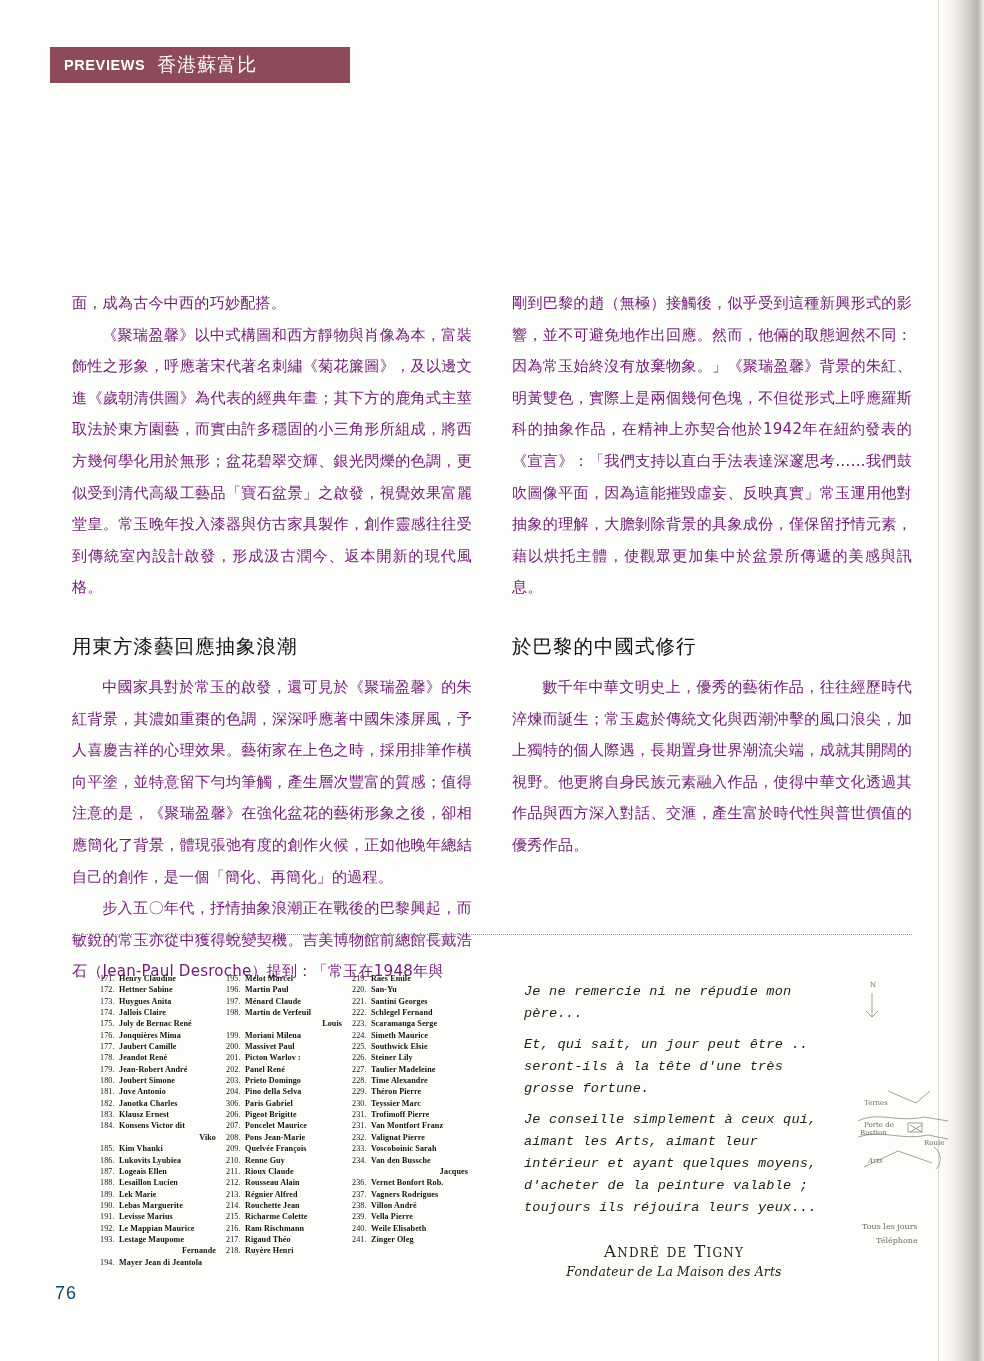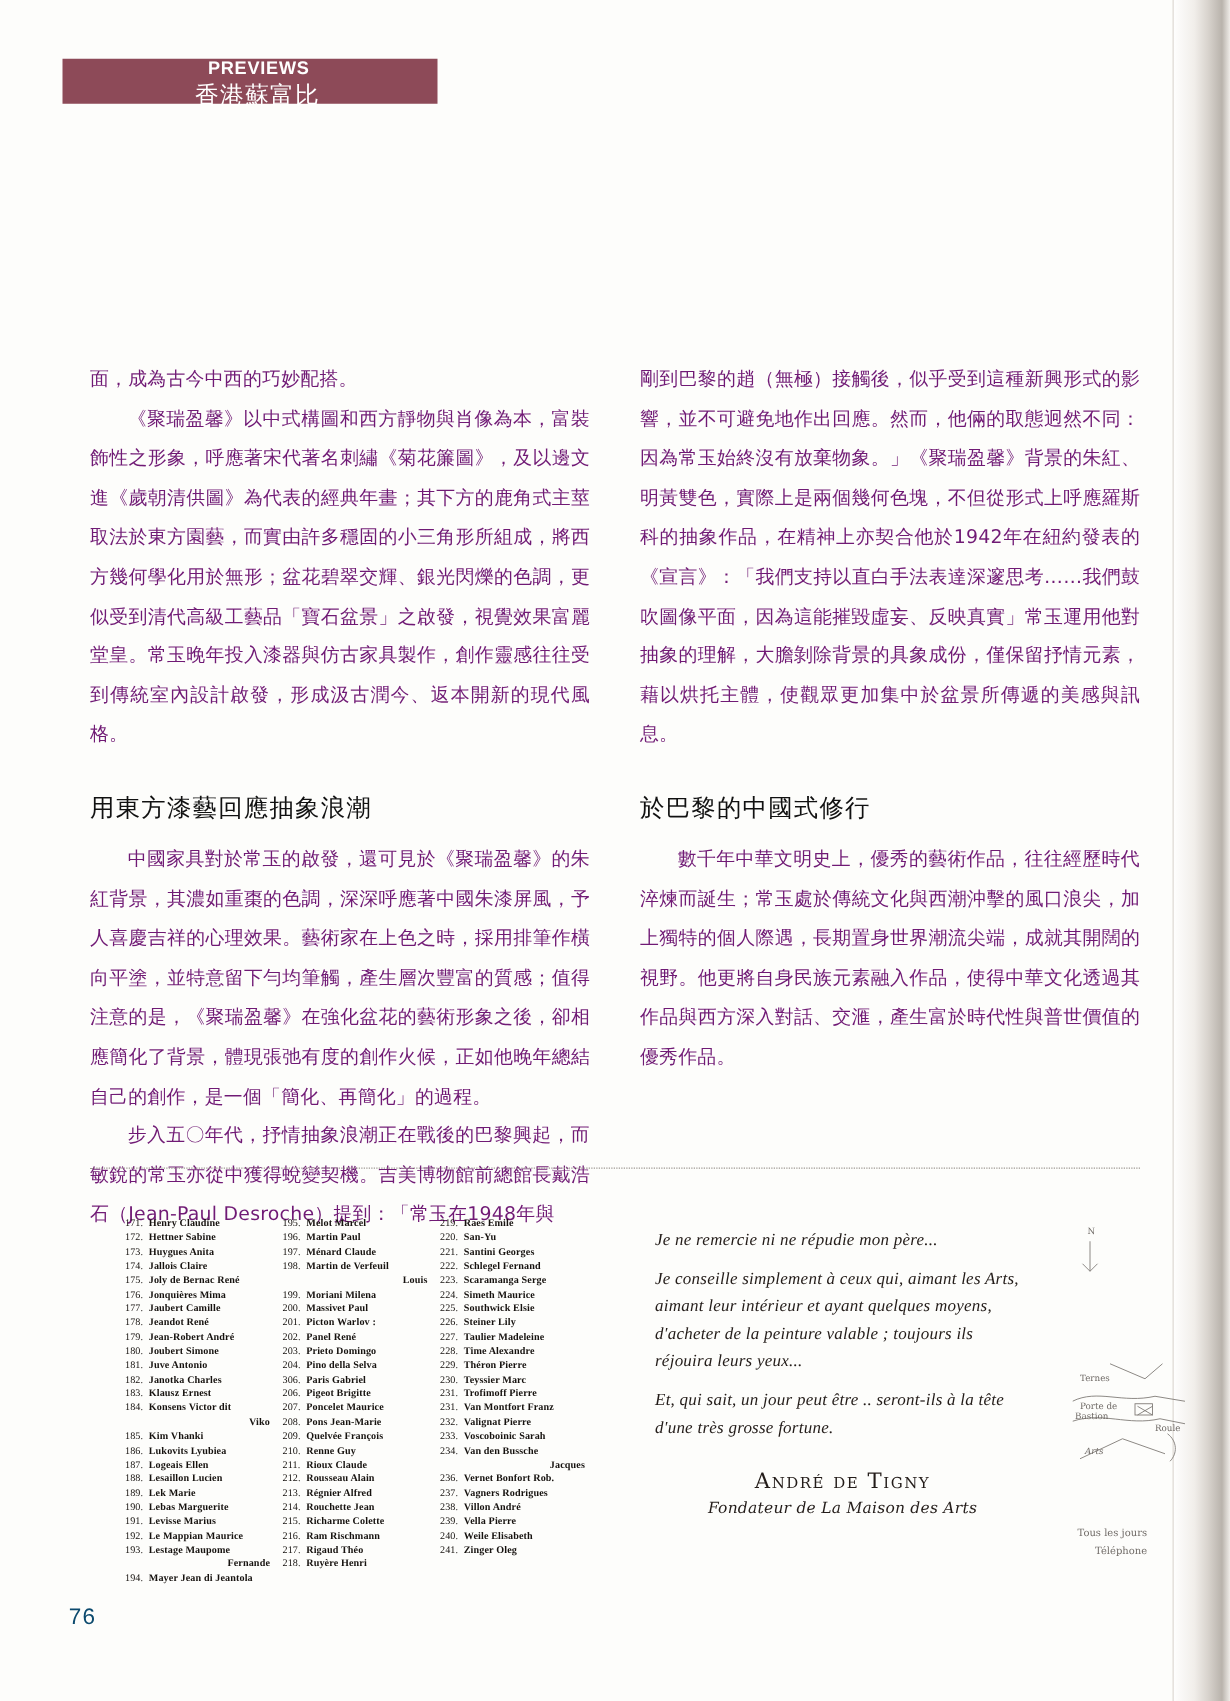--- a/index.html
+++ b/index.html
@@ -31,21 +31,20 @@
   }
 
   
   .header-band {
     position: absolute;
     left: 50px; top: 47px;
     width: 300px; height: 36px;
     background: #8d4a58;
     display: flex;
     align-items: center;
-    flex-direction: column;
   }
   .header-band .kicker {
     color: #ffffff;
     font-family: "Liberation Sans", sans-serif;
     font-weight: bold;
     font-size: 14.5px;
     letter-spacing: 0.6px;
     margin-left: 14px;
   }
   .header-band .title-cn {
@@ -141,21 +140,21 @@
 
   
   .quote {
     position: absolute;
     left: 452px; top: 18px;
     width: 300px;
     color: #231c19;
   }
   .quote p {
     margin: 0 0 9px 0;
-    font-family: Liberation Serif, serif;
+    font-family: Liberation Mono, monospace;
     font-style: italic;
     font-size: 13.6px;
     line-height: 22px;
     letter-spacing: 0.2px;
   }
   .quote .sig {
     margin-top: 22px;
     text-align: center;
     font-family: "DejaVu Serif", serif;
   }
@@ -313,22 +312,22 @@
             <div class="row"><span class="num">237.</span><span>Vagners Rodrigues</span></div>
             <div class="row"><span class="num">238.</span><span>Villon André</span></div>
             <div class="row"><span class="num">239.</span><span>Vella Pierre</span></div>
             <div class="row"><span class="num">240.</span><span>Weile Elisabeth</span></div>
             <div class="row"><span class="num">241.</span><span>Zinger Oleg</span></div>
           </div>
       </div>
 
       <div class="quote">
         <p>Je ne remercie ni ne répudie mon père...</p>
+        <p>Et, qui sait, un jour peut être .. seront-ils à la tête d'une très grosse fortune.</p>
         <p>Je conseille simplement à ceux qui, aimant les Arts, aimant leur intérieur et ayant quelques moyens, d'acheter de la peinture valable ; toujours ils réjouira leurs yeux...</p>
-        <p>Et, qui sait, un jour peut être .. seront-ils à la tête d'une très grosse fortune.</p>
         <div class="sig">
           <div class="name">André de Tigny</div>
           <div class="role">Fondateur de La Maison des Arts</div>
         </div>
       </div>
 
       <div class="mapsketch">
         <svg width="90" height="300" viewBox="0 0 90 300">
           <g stroke="#7d7873" fill="none" stroke-width="0.7">
             <path d="M14 22 L14 46 M8 40 L14 46 L20 40"></path>

